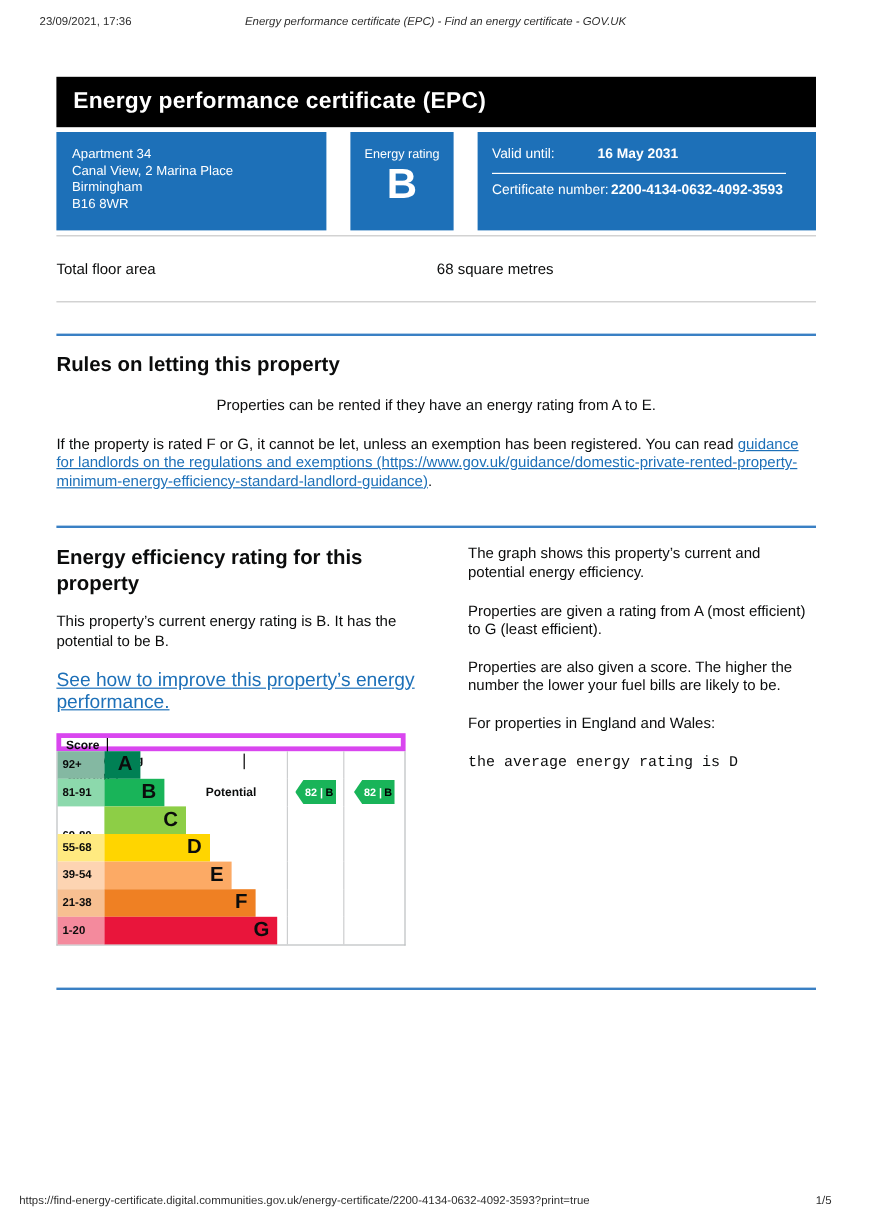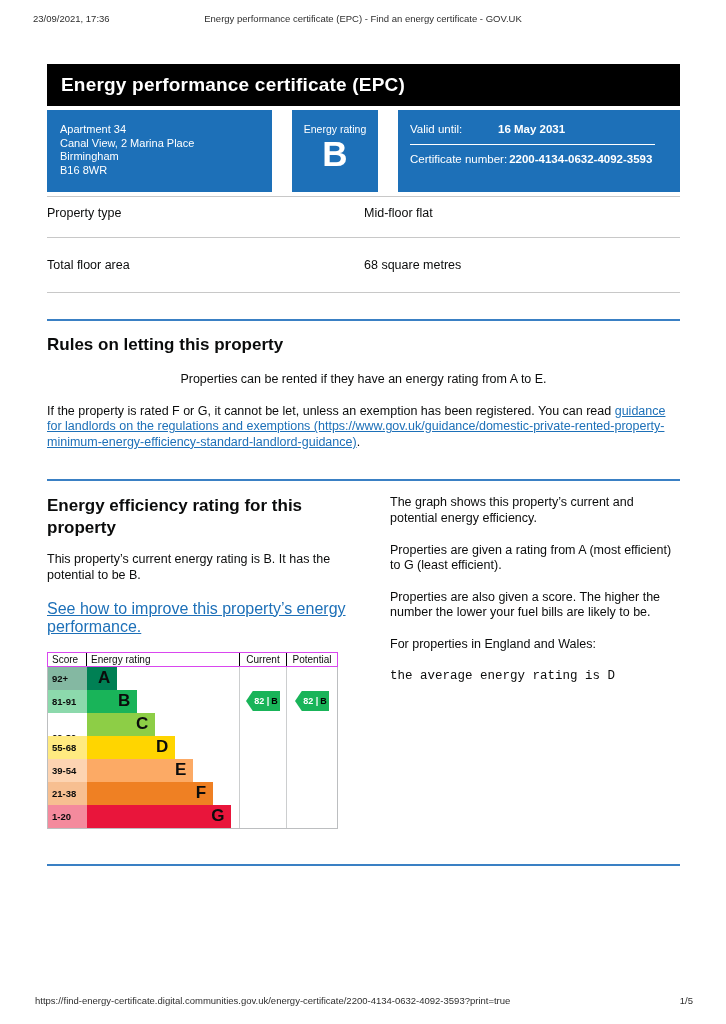--- a/index.html
+++ b/index.html
@@ -4,22 +4,22 @@
 <style>
   * { margin:0; padding:0; box-sizing:border-box; }
   html,body { background:#ffffff; }
   body {
     width:726px; height:1024px; position:relative; overflow:hidden;
     font-family:"Liberation Sans", sans-serif; color:#0b0c0c;
   }
   
   .print-header { position:absolute; top:13px; left:0; right:0; font-size:9.5px; color:#2e2e2e; }
   .ph-date { position:absolute; left:33px; top:0; }
-  .ph-title { display:block; text-align:center; }
-  .print-footer { position:absolute; top:995px; left:35px; right:33px;
+  .ph-title { display:block; text-align:center;font-style:italic; }
+  .print-footer { position:absolute; top:995px; left:16px; right:33px;
     display:flex; justify-content:space-between; font-size:9.5px; color:#2e2e2e; }
 
   .content { position:absolute; left:47px; top:64px; width:633px; }
 
   
   .banner { height:42px; background:#000; color:#fff; font-size:19px; font-weight:bold;
     line-height:42px; padding-left:14px; letter-spacing:0.2px; }
 
   
   .summary { margin-top:4px; display:flex; gap:20px; height:82px; color:#fff; }
@@ -59,21 +59,21 @@
   .col-right { width:290px; }
   .eff-heading { margin-top:14px; }
   .eff-p { margin-top:13px; }
   .eff-link { margin-top:16px; display:block; width:300px; }
   .col-right p { margin-top:14px; }
   .col-right p + p { margin-top:16px; }
   .avg-block { margin-top:16px;font-family:Liberation Mono, monospace; }
 
   
   .chart { margin-top:16px; width:291px; font-size:10px; }
-  .chart-header { display:flex; height:15px; border:1px solid #d946ef; font-weight:normal; }
+  .chart-header { display:flex; height:15px; border:4px solid #d946ef; font-weight:bold;flex-direction:column; }
   .chart-header .hc { line-height:13px; }
   .hc-score { width:39px; padding-left:4px; border-right:1px solid #000; }
   .hc-rating { width:153px; padding-left:4px; border-right:1px solid #000; }
   .hc-current { width:47px; text-align:center; border-right:1px solid #000; }
   .hc-potential { flex:1; text-align:center; }
   .chart-body { border:1px solid #bcbec0; border-top:none; }
   .band-row { display:flex; height:23px; }
   .score-cell { width:39px; padding-left:4px; font-size:9.5px; font-weight:bold;
     display:flex; align-items:center; }
   .rating-area { width:153px; border-right:1px solid #cccecf; }
@@ -120,24 +120,20 @@
       </div>
       <hr class="white-rule">
       <div class="cert-row">
         <span>Certificate number:</span>
         <span class="bold">2200-4134-0632-4092-3593</span>
       </div>
     </div>
   </div>
 
   <div class="prop-table">
-    <div class="prop-row r1">
-      <div class="prop-label">Property type</div>
-      <div>Mid-floor flat</div>
-    </div>
     <div class="prop-row r2">
       <div class="prop-label">Total floor area</div>
       <div>68 square metres</div>
     </div>
   </div>
 
   <div class="divider d1" style="background: rgb(58, 128, 196);"></div>
 
   <h2 class="section-heading rules-heading">Rules on letting this property</h2>
   <p class="rules-p1">Properties can be rented if they have an energy rating from A to E.</p>

